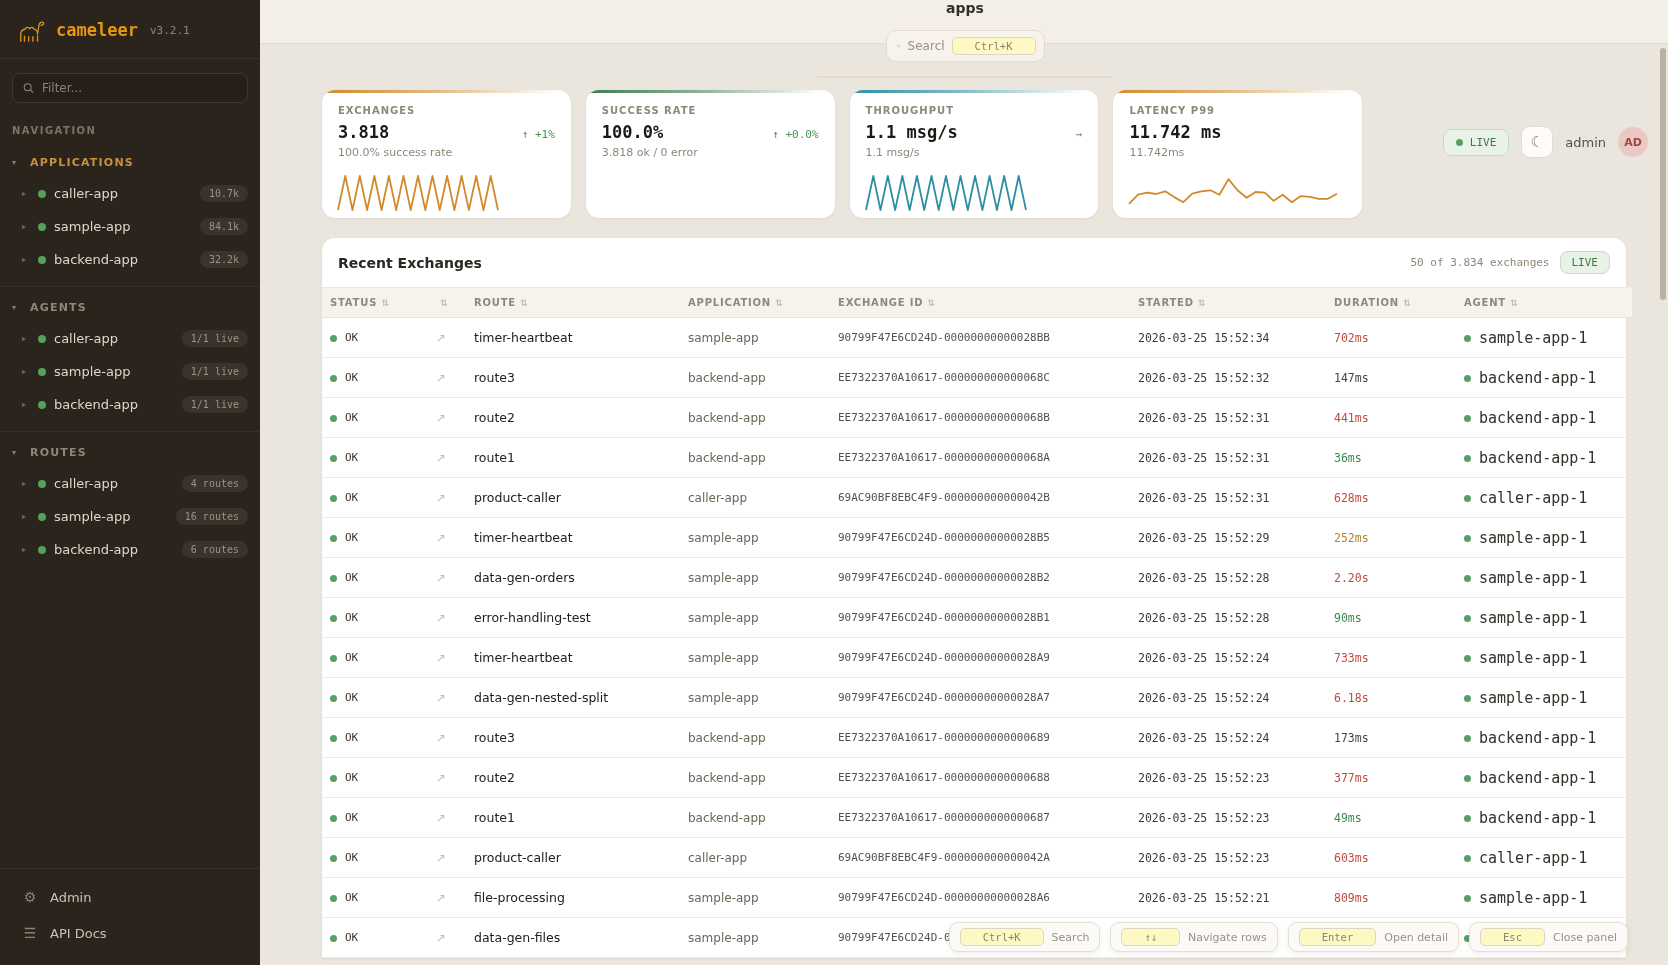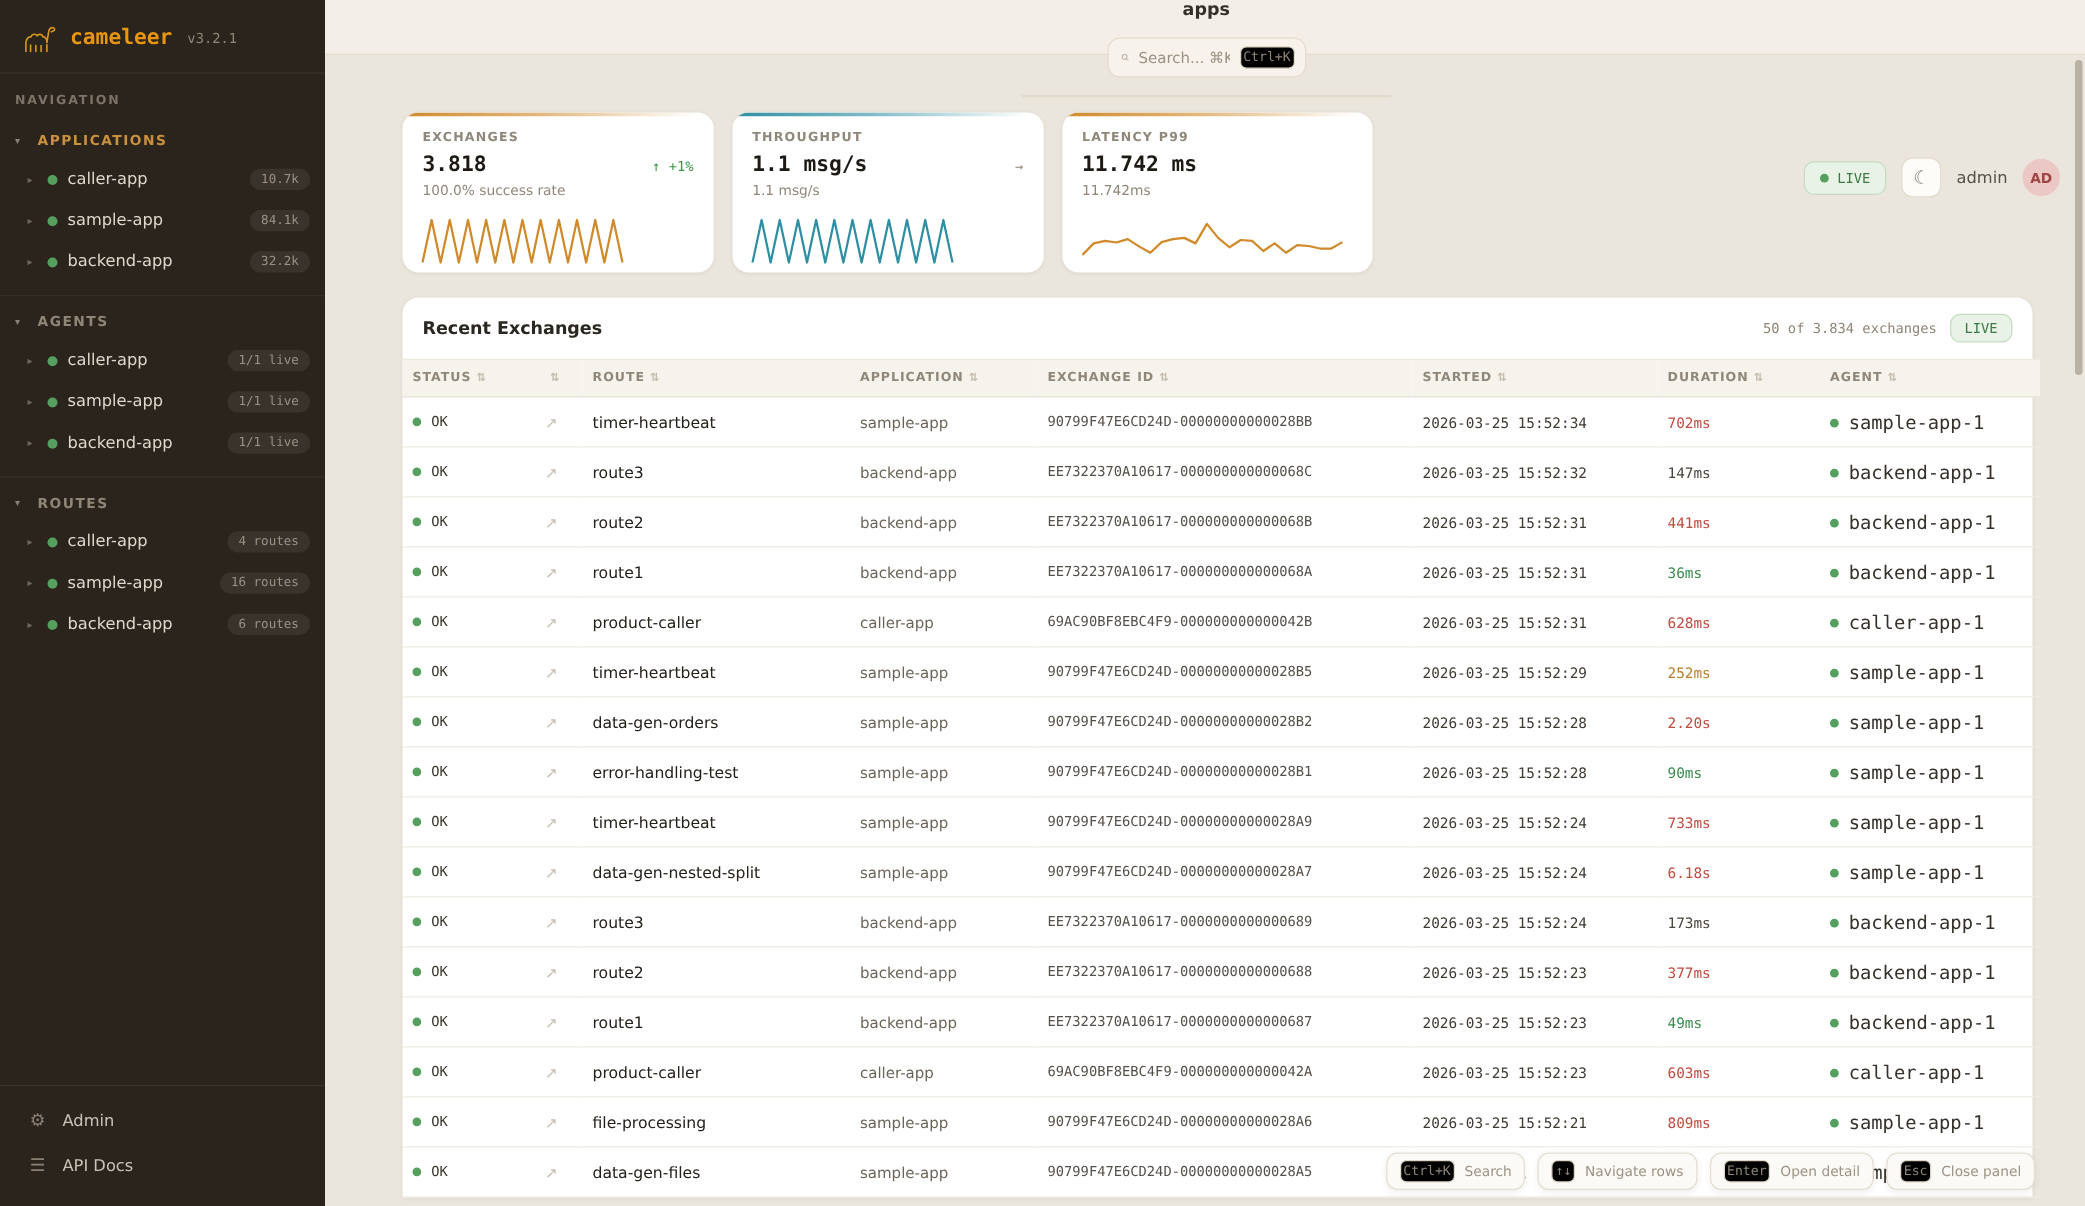--- a/index.html
+++ b/index.html
@@ -46,21 +46,21 @@
   
   .topbar { height:44px; background:#f3efe8; border-bottom:1px solid #e2dccf;
     display:flex; align-items:center; gap:14px; padding:0 20px 0 22px; flex-shrink:0;flex-direction:column; }
   .page-title { font-size:14px; font-weight:bold; color:#33302b; }
   .search-box { display:flex; align-items:center; gap:8px; background:#f7f3ec;
     border:1px solid #e3dcce; border-radius:10px; padding:6px 8px 6px 10px; width:159px; }
   .search-box input { border:none; outline:none; background:transparent; font-size:12px;
     color:#6b6458; width:100%; font-family:"DejaVu Sans", sans-serif; }
   .search-box input::placeholder { color:#9a9183; }
   .kbd { font-family:"DejaVu Sans Mono", monospace; font-size:10.5px; color:#8d8576;
-    background:#000000; border:1px solid #ddd5c5; border-radius:5px; padding:2px 2px; white-space:nowrap; }
+    background:#fef9c3; border:1px solid #ddd5c5; border-radius:5px; padding:2px 22px; white-space:nowrap; }
   .chips { display:flex; border:1px solid #e2dbcd; border-radius:9px; overflow:hidden; background:#f1ede4; }
   .chip { display:flex; align-items:center; gap:7px; padding:7px 13px; font-size:12.5px;
     color:#5f594e; border-right:1px solid #e2dbcd; cursor:pointer; background:#f6f2ea; }
   .chip:last-child { border-right:none; }
   .chip .cdot { width:7px; height:7px; border-radius:50%; }
   .timegroup { display:flex; align-items:center; background:#e9e4d9; border-radius:9px;
     padding:3px 12px 3px 3px; gap:2px; }
   .range { font-size:12.5px; color:#9a9284; padding:6px 12px; border-radius:7px; cursor:pointer; }
   .range.active { background:#fdfcf9; color:#2f2b24; font-weight:bold;
     box-shadow:0 1px 2px rgba(0,0,0,0.08); border:1px solid #e6e0d2; }
@@ -146,20 +146,29 @@
         <g fill="none" stroke="#d6951f" stroke-width="1.4" stroke-linecap="round" stroke-linejoin="round">
           <path d="M5,27 L5,20 C5,16.5 7,14.5 9.5,14.2 C10.3,11.8 13.5,11.6 14.6,13.6 C15.6,11.7 18.8,11.8 19.6,14.3 C21.8,14.6 23,16.4 23,19"></path>
           <path d="M23,19 L24.5,10 C24.9,7.6 26.5,6.2 28.3,6.6 C29.8,7 30,8.6 28.8,9.2 L26.8,10.1"></path>
           <path d="M9,27 L9,21.5 M13.5,27 L13.5,22 M18,27 L18,22 M23,27 L23,21"></path>
         </g>
       </svg>
       <span class="logo-name">cameleer</span>
       <span class="logo-ver">v3.2.1</span>
     </div>
 
+    <div class="filter-wrap">
+      <div class="filter-box">
+        <svg width="12" height="12" viewBox="0 0 14 14">
+          <circle cx="6" cy="6" r="4.4" fill="none" stroke="#8a8174" stroke-width="1.4"></circle>
+          <line x1="9.4" y1="9.4" x2="13" y2="13" stroke="#8a8174" stroke-width="1.4"></line>
+        </svg>
+        <input placeholder="Filter..." style="">
+      </div>
+    </div>
 
     <div class="nav-label">NAVIGATION</div>
 
     <div class="nav-scroll" id="nav-groups">
   <div class="group accent">
     <div class="group-header">
       <span class="group-caret">▾</span>
       <span class="group-title">APPLICATIONS</span>
     </div>
 
@@ -320,20 +329,30 @@
     <div class="card-valrow">
       <span class="card-value">3.818</span>
       <span class="card-delta green">↑ +1%</span>
     </div>
     <div class="card-sub">100.0% success rate</div>
     <svg class="spark" viewBox="0 0 220 42" preserveAspectRatio="none">
               <polyline points="6.0,40.0 13.3,6.0 20.5,40.0 27.8,6.0 35.1,40.0 42.4,6.0 49.6,40.0 56.9,6.0 64.2,40.0 71.5,6.0 78.7,40.0 86.0,6.0 93.3,40.0 100.5,6.0 107.8,40.0 115.1,6.0 122.4,40.0 129.6,6.0 136.9,40.0 144.2,6.0 151.5,40.0 158.7,6.0 166.0,40.0" fill="none" stroke="#d08a2b" stroke-width="1.8" stroke-linejoin="round"></polyline>
             </svg>
   </div>
 
+  <div class="card">
+    <div class="card-accent" style="background: linear-gradient(90deg, rgb(62, 125, 78), rgba(62, 125, 78, 0.6) 45%, transparent 95%);"></div>
+    <div class="card-label">SUCCESS RATE</div>
+    <div class="card-valrow">
+      <span class="card-value">100.0%</span>
+      <span class="card-delta green">↑ +0.0%</span>
+    </div>
+    <div class="card-sub">3.818 ok / 0 error</div>
+
+  </div>
 
 
   <div class="card">
     <div class="card-accent" style="background: linear-gradient(90deg, rgb(46, 143, 163), rgba(46, 143, 163, 0.6) 45%, transparent 95%);"></div>
     <div class="card-label">THROUGHPUT</div>
     <div class="card-valrow">
       <span class="card-value">1.1 msg/s</span>
       <span class="card-delta gray">→</span>
     </div>
     <div class="card-sub">1.1 msg/s</div>

